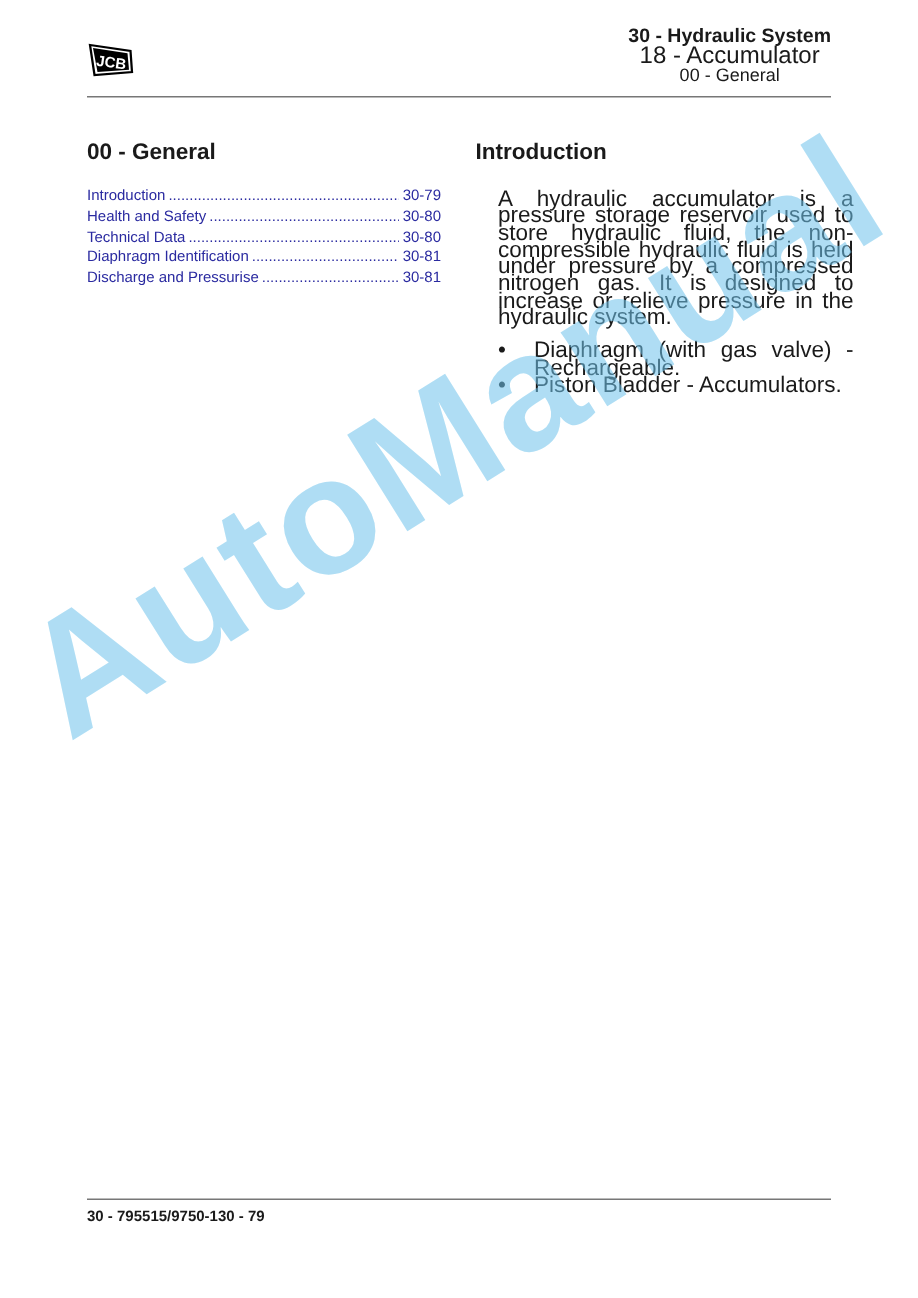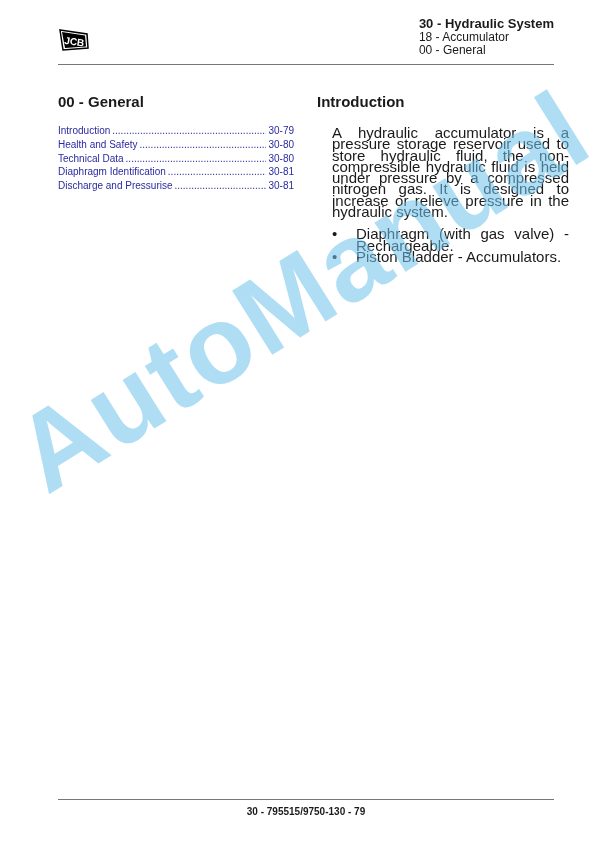--- a/index.html
+++ b/index.html
@@ -4,24 +4,24 @@
 <style>
   html, body { margin: 0; padding: 0; background: #ffffff; }
   body {
     width: 612px; height: 865px; position: relative; overflow: hidden;
     font-family: "Liberation Sans", sans-serif; color: #1a1a1a;
   }
   .logo {
     position: absolute; left: 58px; top: 28px; width: 32px; height: 24px;
   }
   .hdr {
-    position: absolute; right: 58px; top: 16px; text-align: left;
+    position: absolute; right: 58px; top: 16px; text-align: center;
   }
   .hdr .h1 { font-weight: bold; font-size: 13px; line-height: 15px; }
-  .hdr .h2 { font-size: 12px; line-height: 13px; }
+  .hdr .h2 { font-size: 16px; line-height: 13px; }
   .hdr .h3 { font-size: 12px; line-height: 13px; }
   .rule { position: absolute; left: 58px; width: 496px; height: 1px; background: #777; }
   .left-title {
     position: absolute; left: 58px; top: 93px; font-weight: bold; font-size: 15px;
   }
   .right-title {
     position: absolute; left: 317px; top: 93px; font-weight: bold; font-size: 15px;
   }
   .toc { position: absolute; left: 58px; top: 124px; width: 236px; }
   .toc-row {
@@ -35,21 +35,21 @@
     position: absolute; left: 317px; top: 127px; width: 237px;
     font-size: 15px; line-height: 11.3px; text-align: justify; margin-left: 15px;
   }
   .body-col p { margin: 0 0 11px 0; }
   .link { color: #2a2aa0; cursor: pointer; }
   .bullets { margin: 0 0 11px 0; padding: 0; list-style: none; }
   .bullets li { position: relative; padding-left: 24px; }
   .bullets li::before { content: "•"; position: absolute; left: 0; }
   .footer {
     position: absolute; top: 806px; left: 58px; width: 496px;
-    font-size: 10px; font-weight: bold; display: flex; justify-content: center;
+    font-size: 10px; font-weight: bold; display: flex; justify-content: flex-start;
   }
   .watermark {
     position: absolute; left: 60px; top: 390px;
     font-family: "Liberation Sans", sans-serif; font-weight: bold;
     font-size: 110px; color: #6ec3ec; opacity: 0.55;
     transform: rotate(-32deg); transform-origin: left bottom;
     white-space: nowrap; pointer-events: none; letter-spacing: 2px;
   }
 </style>
 </head>

